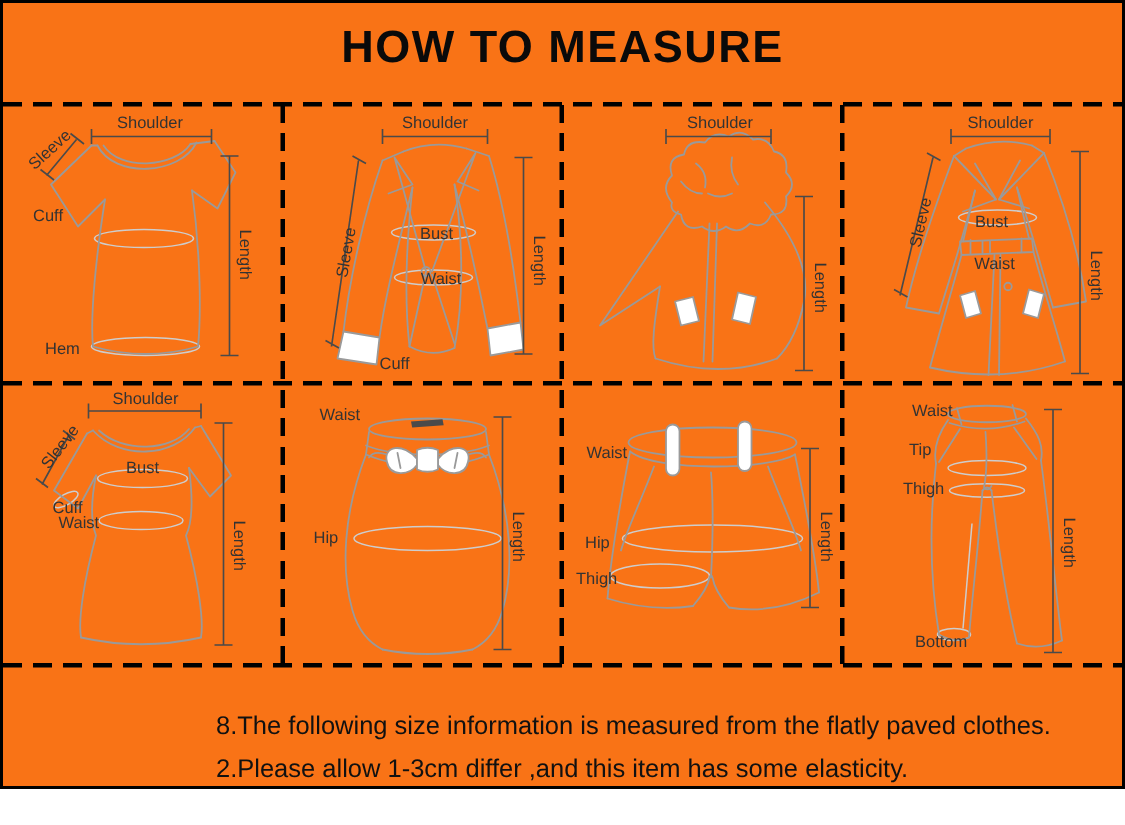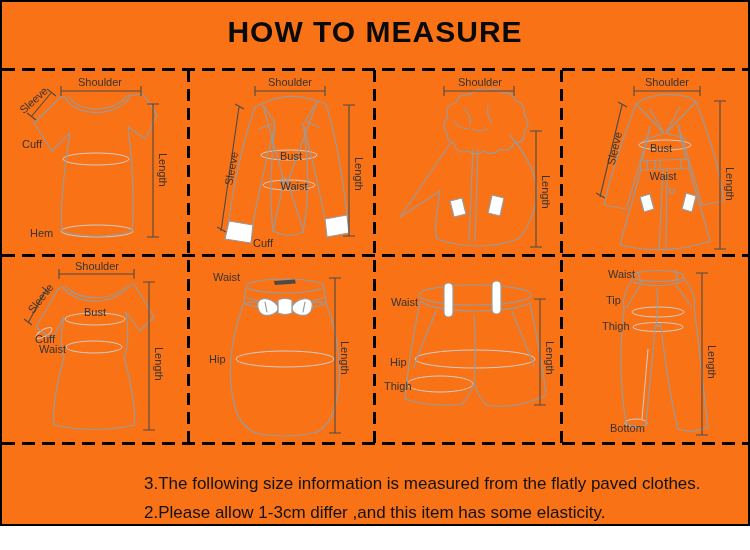--- a/index.html
+++ b/index.html
@@ -299,16 +299,16 @@
         <path d="M140,16 V178 M134,16 H146 M134,178 H146"></path>
       </g>
     </svg>
     <span class="lbl" style="left:46px;top:12px">Waist</span>
     <span class="lbl" style="left:44px;top:38px">Tip</span>
     <span class="lbl" style="left:40px;top:64px">Thigh</span>
     <span class="lbl" style="left:48px;top:166px">Bottom</span>
     <span class="lbl vert" style="left:144px;top:88px">Length</span>
   </div>
 
-  <div class="note-line nl1">3.The following size information is measured from the flatly paved clothes.</div>
+  <div class="note-line nl1">8.The following size information is measured from the flatly paved clothes.</div>
   <div class="note-line nl2">2.Please allow 1-3cm differ ,and this item has some elasticity.</div>
 
 </div>
 
 </body></html>

